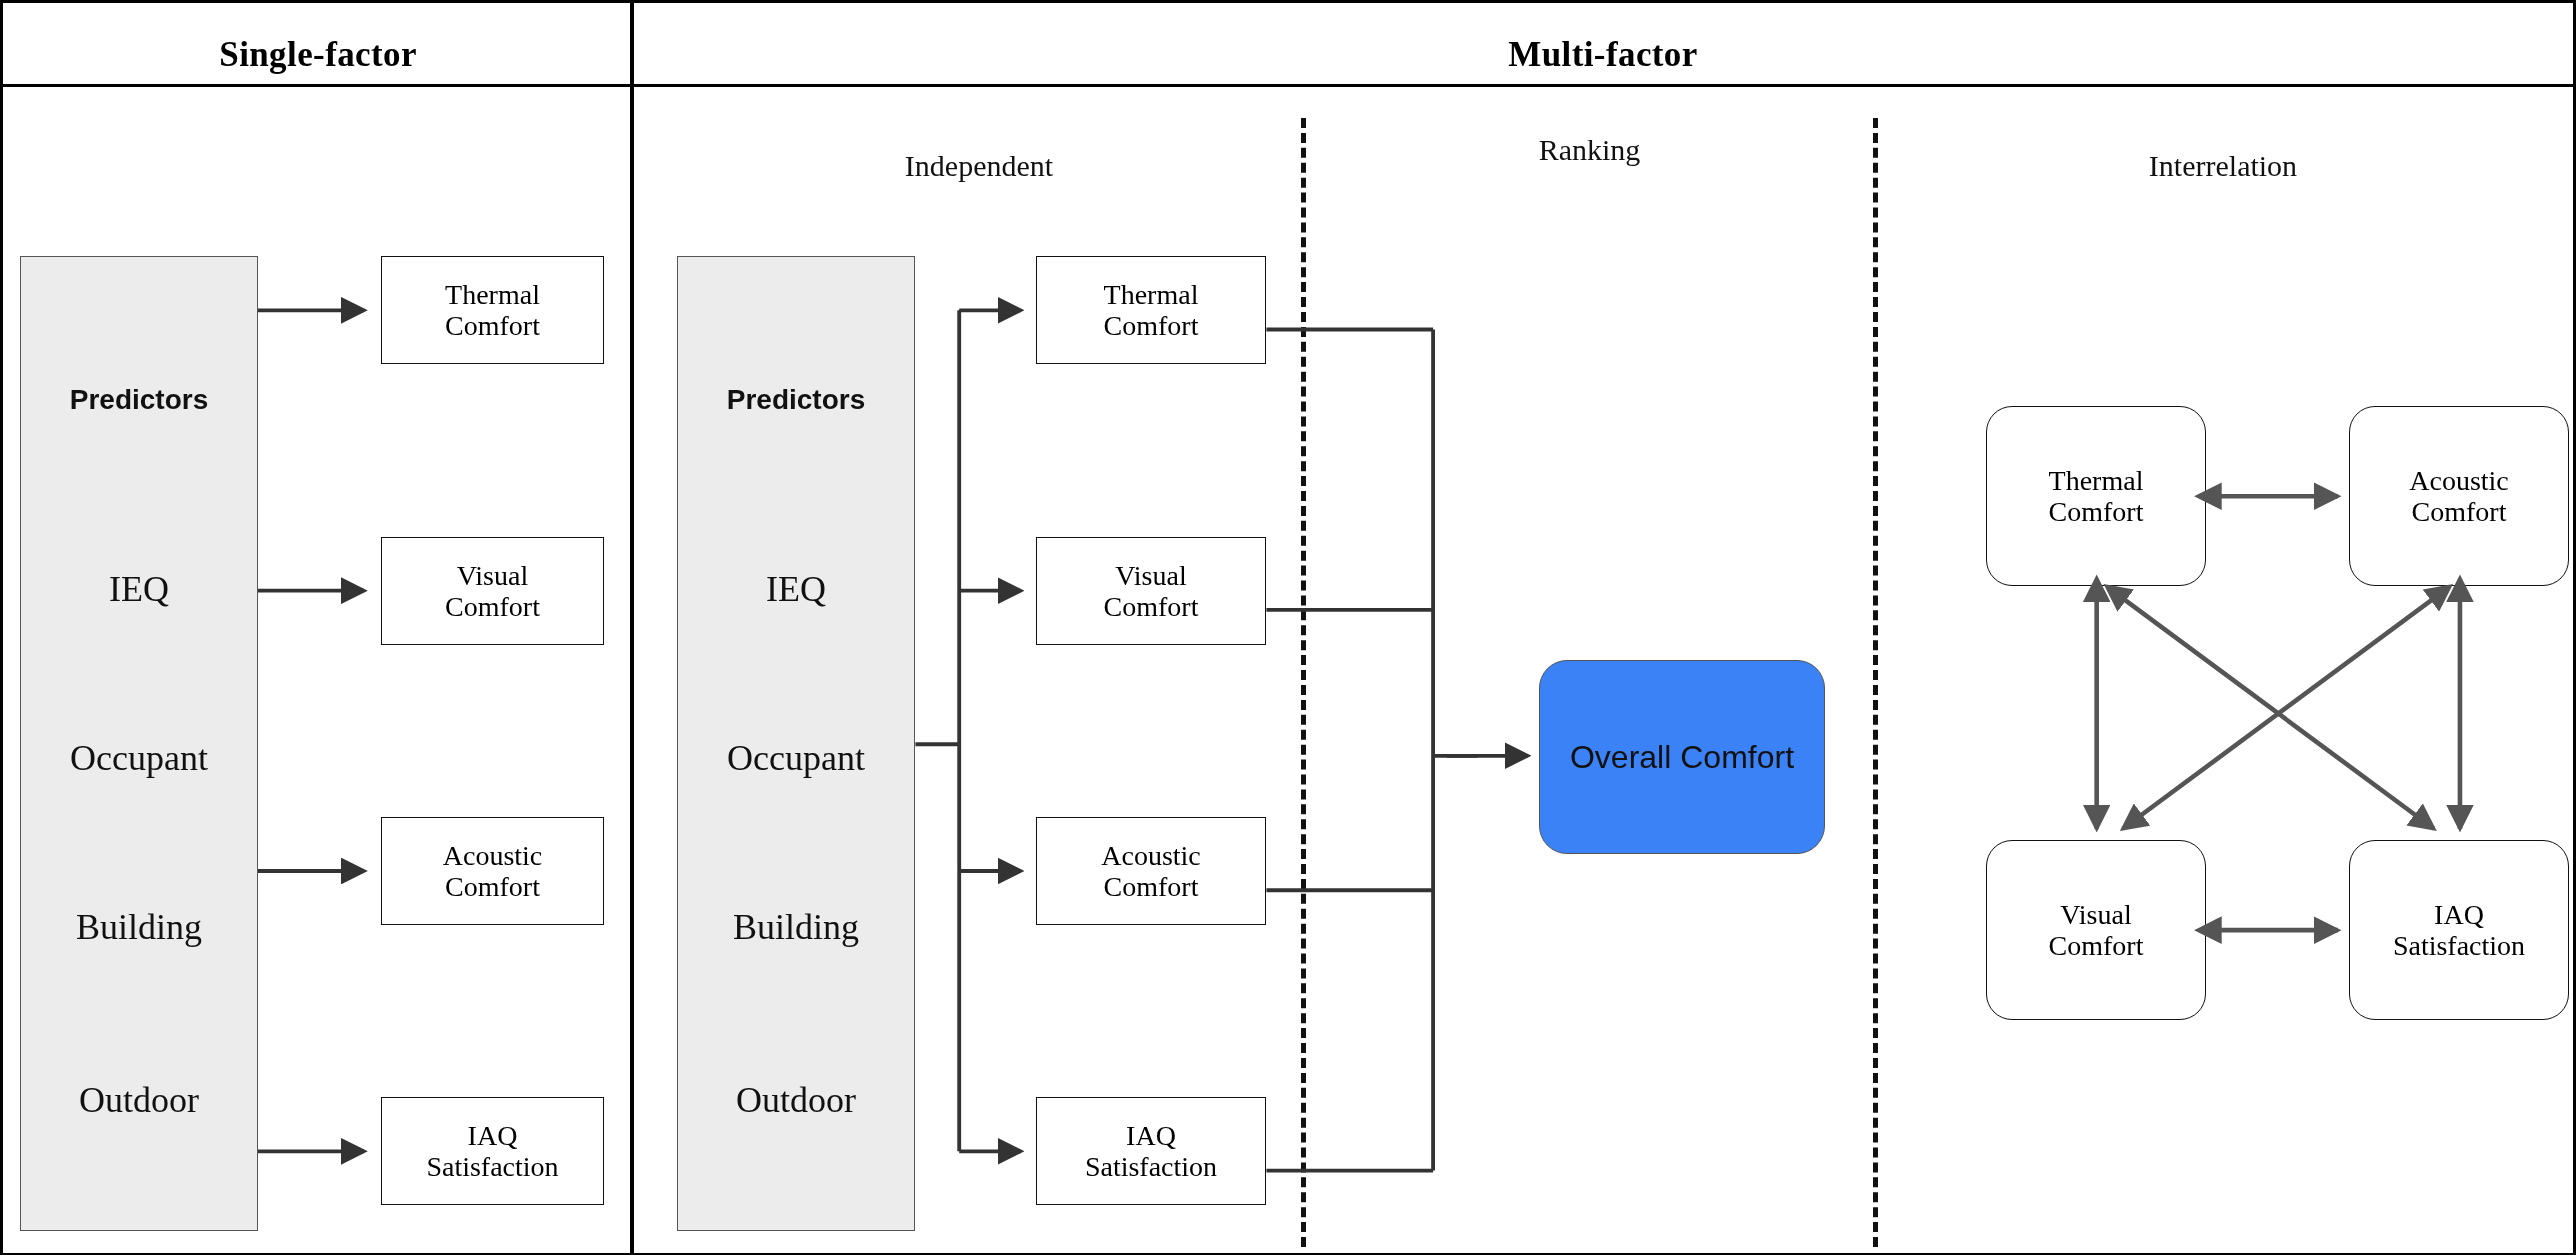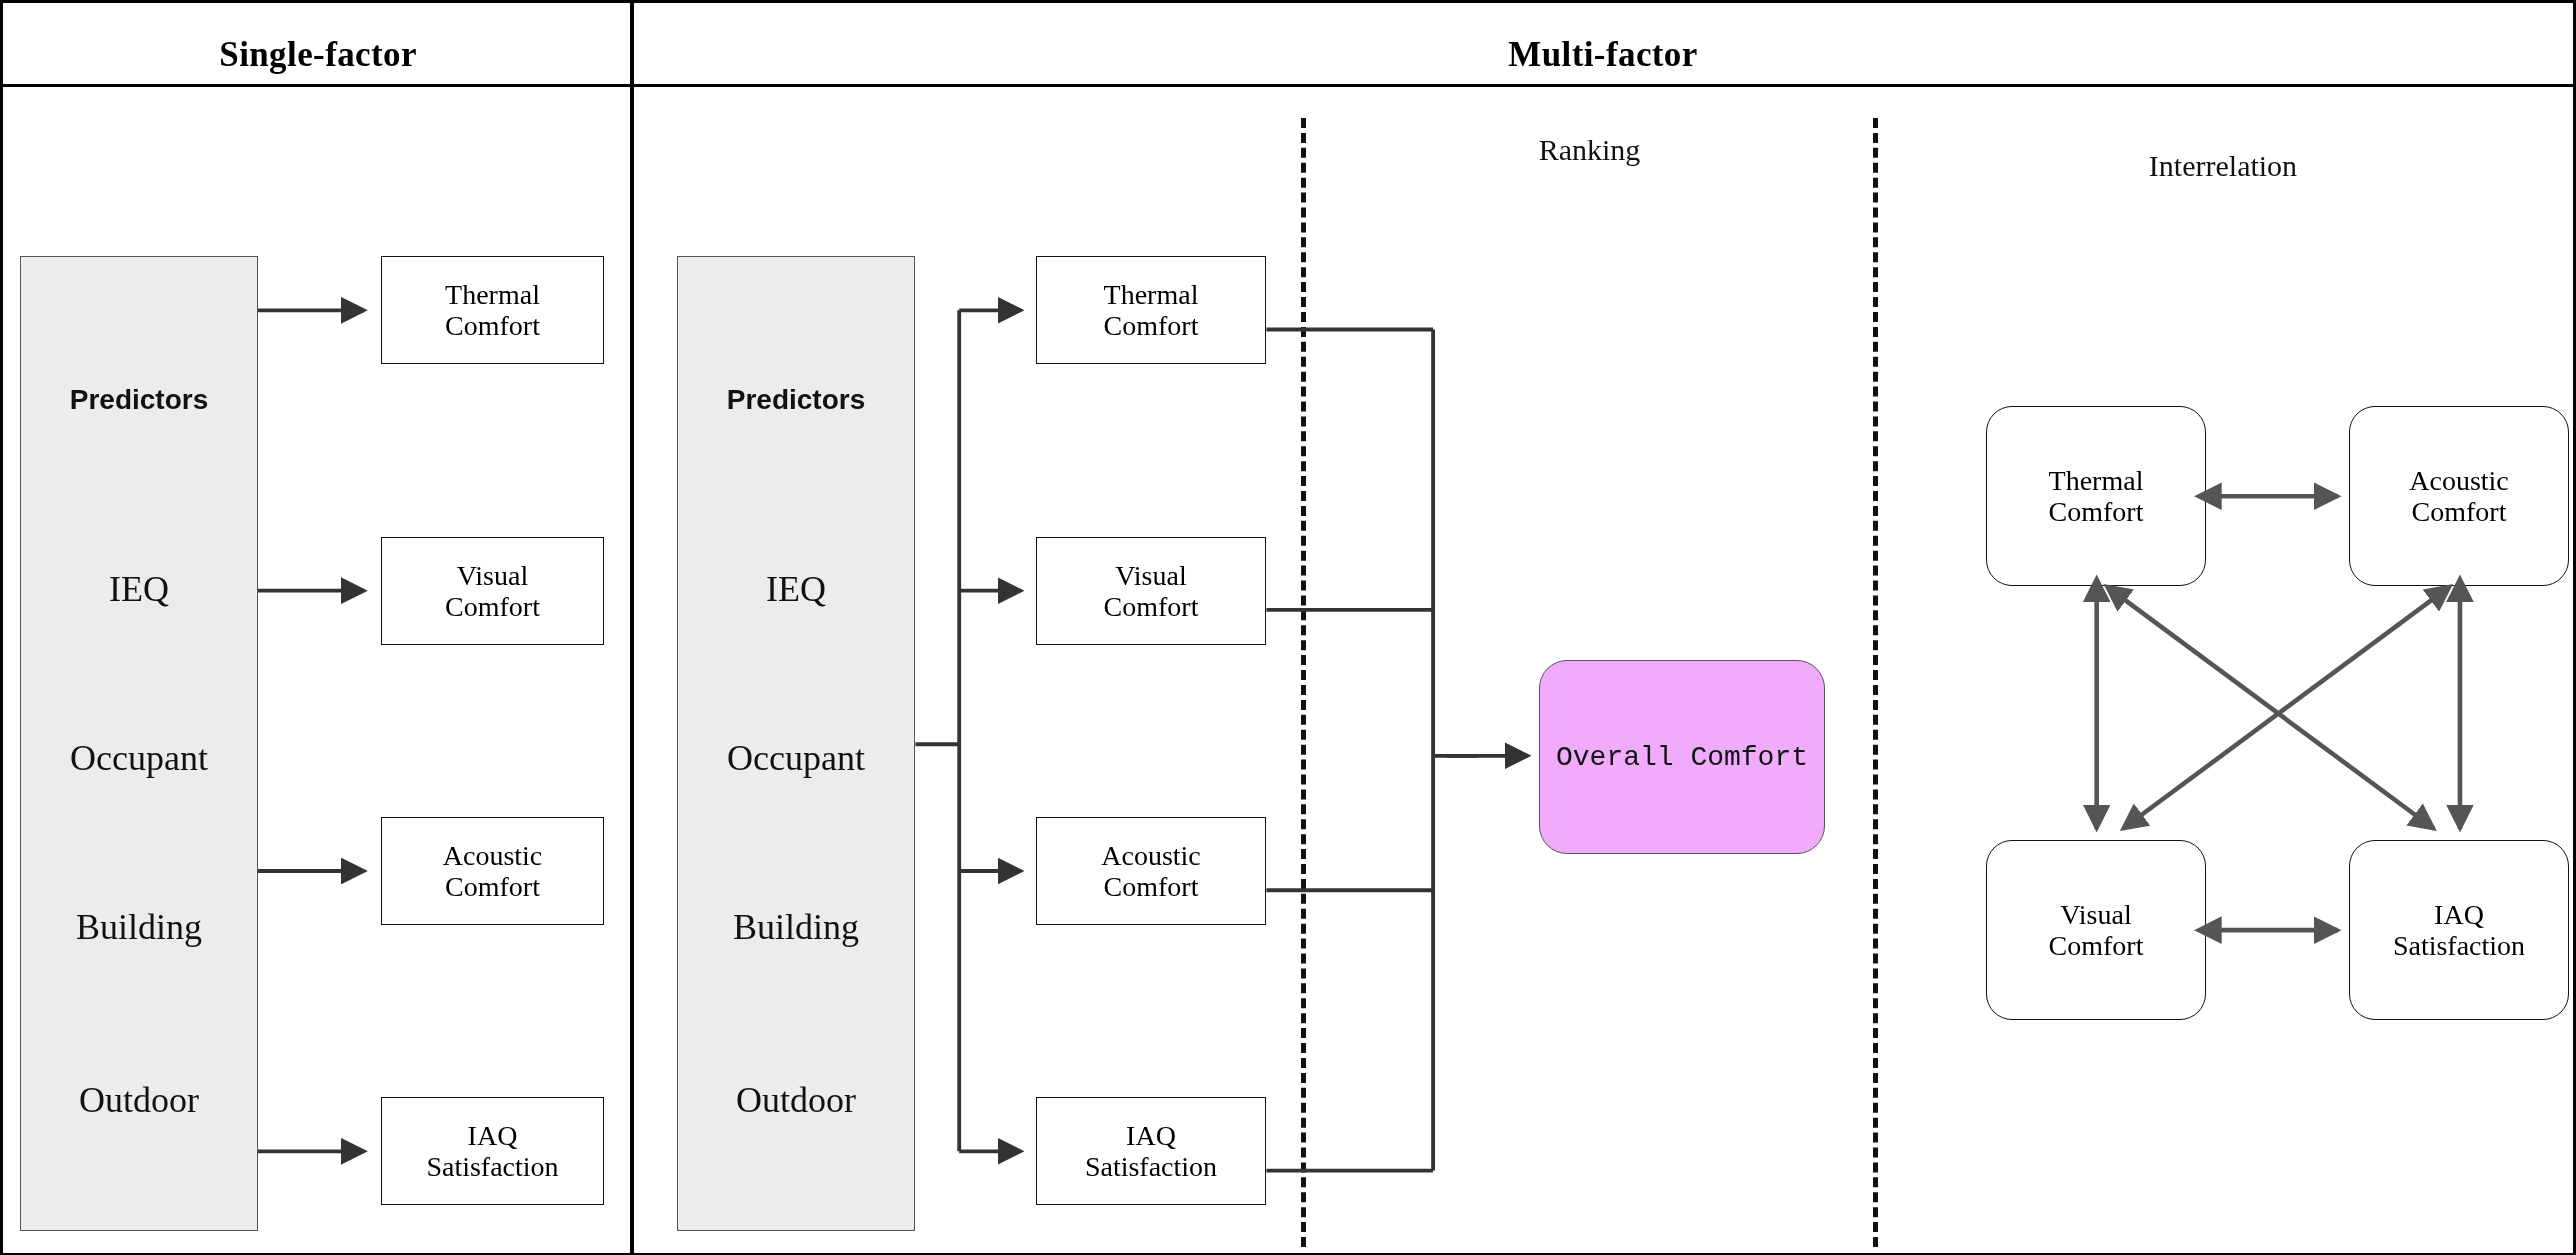--- a/index.html
+++ b/index.html
@@ -125,29 +125,29 @@
     font-size: 28px;
     line-height: 1.12;
     color: #000;
   }
 
   
   #overall-comfort {
     position: absolute;
     left: 1536px; top: 657px;
     width: 284px; height: 192px;
-    background: #f0abfc;
+    background: #3b82f6;
     border: 1.5px solid #555;
     border-radius: 28px;
     display: flex;
     align-items: center;
     justify-content: center;
     text-align: center;
-    font-family: Liberation Mono, monospace;
-    font-size: 28px;
+    font-family: Liberation Sans, sans-serif;
+    font-size: 32px;
     color: #111;
   }
 
   svg.overlay {
     position: absolute;
     left: 0; top: 0;
     width: 2576px;
     height: 1256px;
     pointer-events: none;
   }
@@ -159,20 +159,21 @@
 
   <div class="header-band">
     <div class="header-title" id="hdr-single">Single-factor</div>
     <div class="header-title" id="hdr-multi">Multi-factor</div>
   </div>
 
   <div class="v-divider" id="vdiv-main"></div>
   <div class="dashed-div" id="dash-1"></div>
   <div class="dashed-div" id="dash-2"></div>
 
+  <div class="sub-title" id="sub-independent">Independent</div>
   <div class="sub-title" id="sub-ranking">Ranking</div>
   <div class="sub-title" id="sub-interrelation">Interrelation</div>
 
   <div class="predictor-box" id="pred-single">
     <div class="predictor-label head" style="top:127px;">Predictors</div>
     <div class="predictor-label" style="top:311px;">IEQ</div>
     <div class="predictor-label" style="top:480px;">Occupant</div>
     <div class="predictor-label" style="top:649px;">Building</div>
     <div class="predictor-label" style="top:822px;">Outdoor</div>
   </div>

